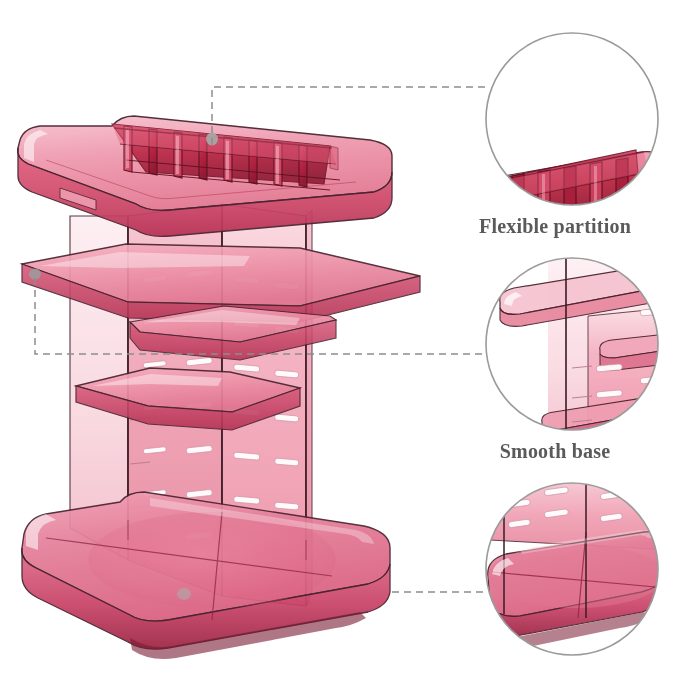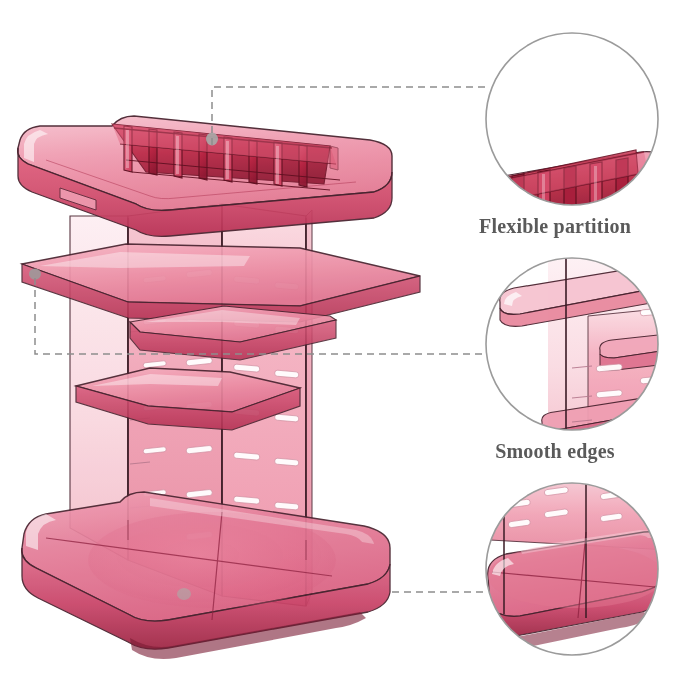--- a/index.html
+++ b/index.html
@@ -418,16 +418,16 @@
         <path d="M 492,604 Q 502,618 522,616 L 644,592 L 650,598
                  Q 636,606 620,608 L 524,628 Q 500,630 492,618 Z" fill="#7a1a33" opacity="0.55"></path>
       </g>
       <circle cx="572" cy="549" r="86" fill="none" stroke="#9b9b9b" stroke-width="1.6"></circle>
     </g>
 
   </svg>
 
   <div id="label-1" class="feature-label">Flexible partition</div>
 
-  <div id="label-2" class="feature-label">Smooth edges</div>
+  <div id="label-2" class="feature-label">Smooth base</div>
 
 
 </div>
 
 </body></html>

